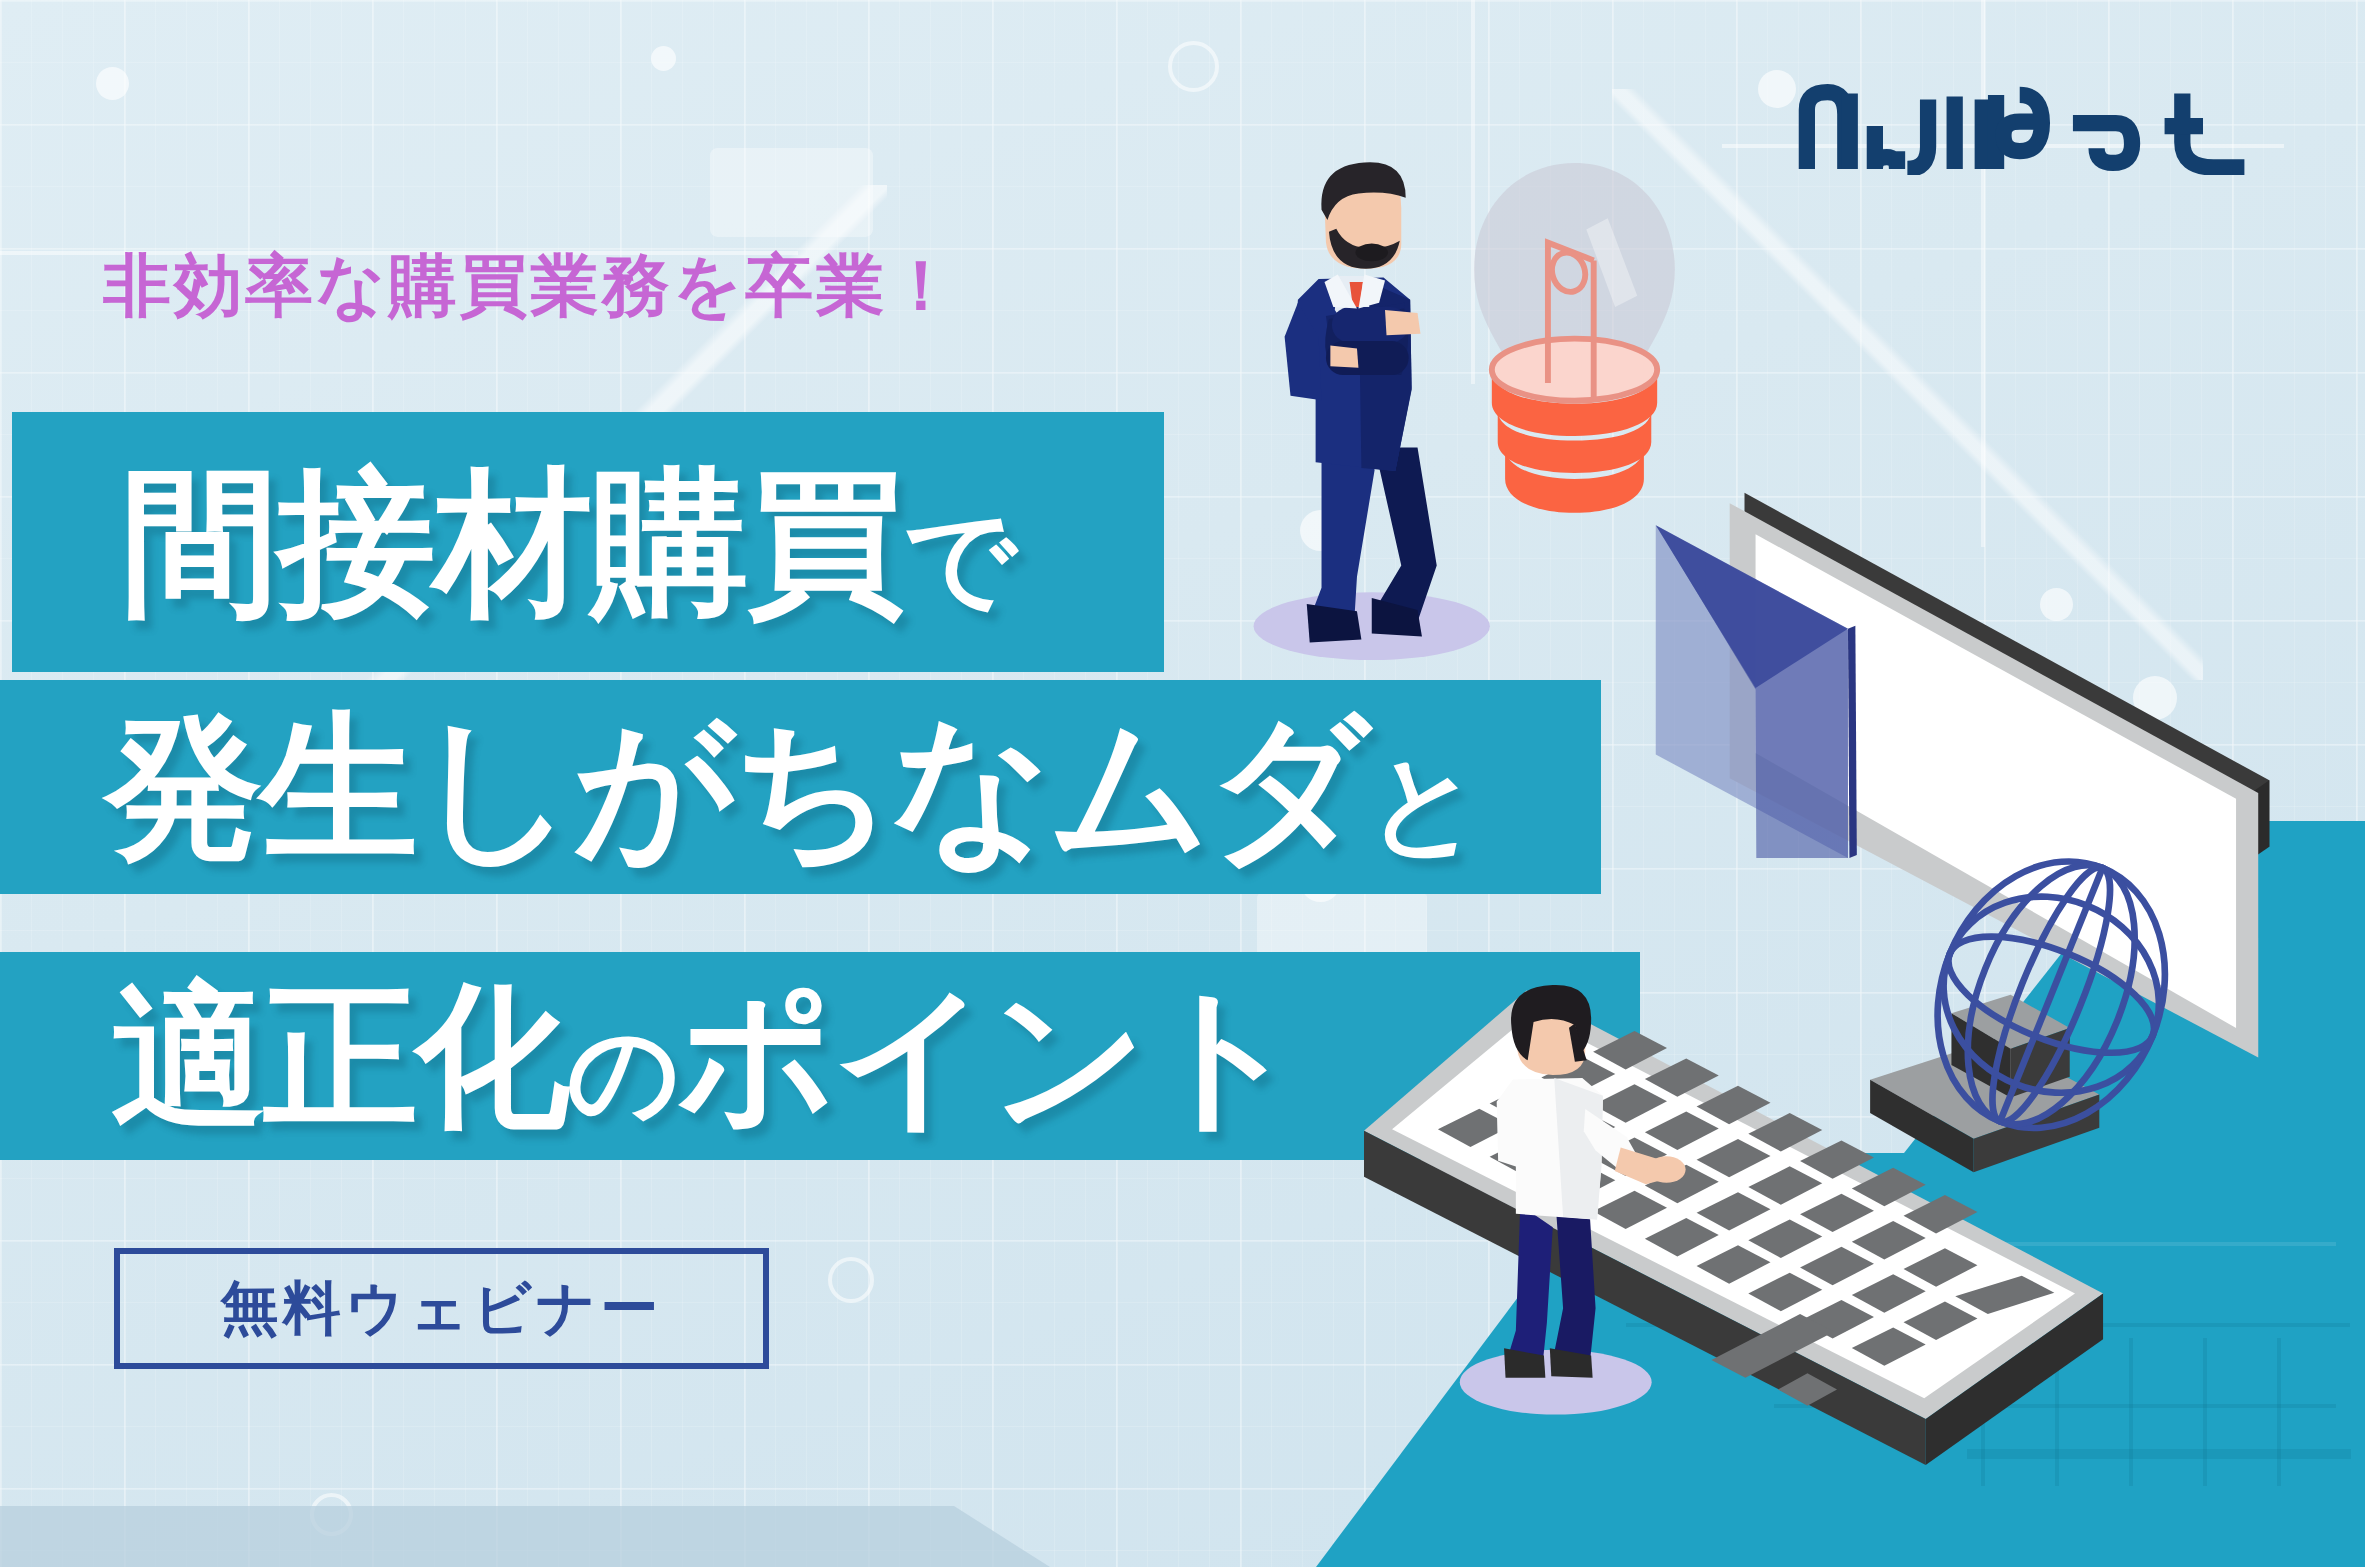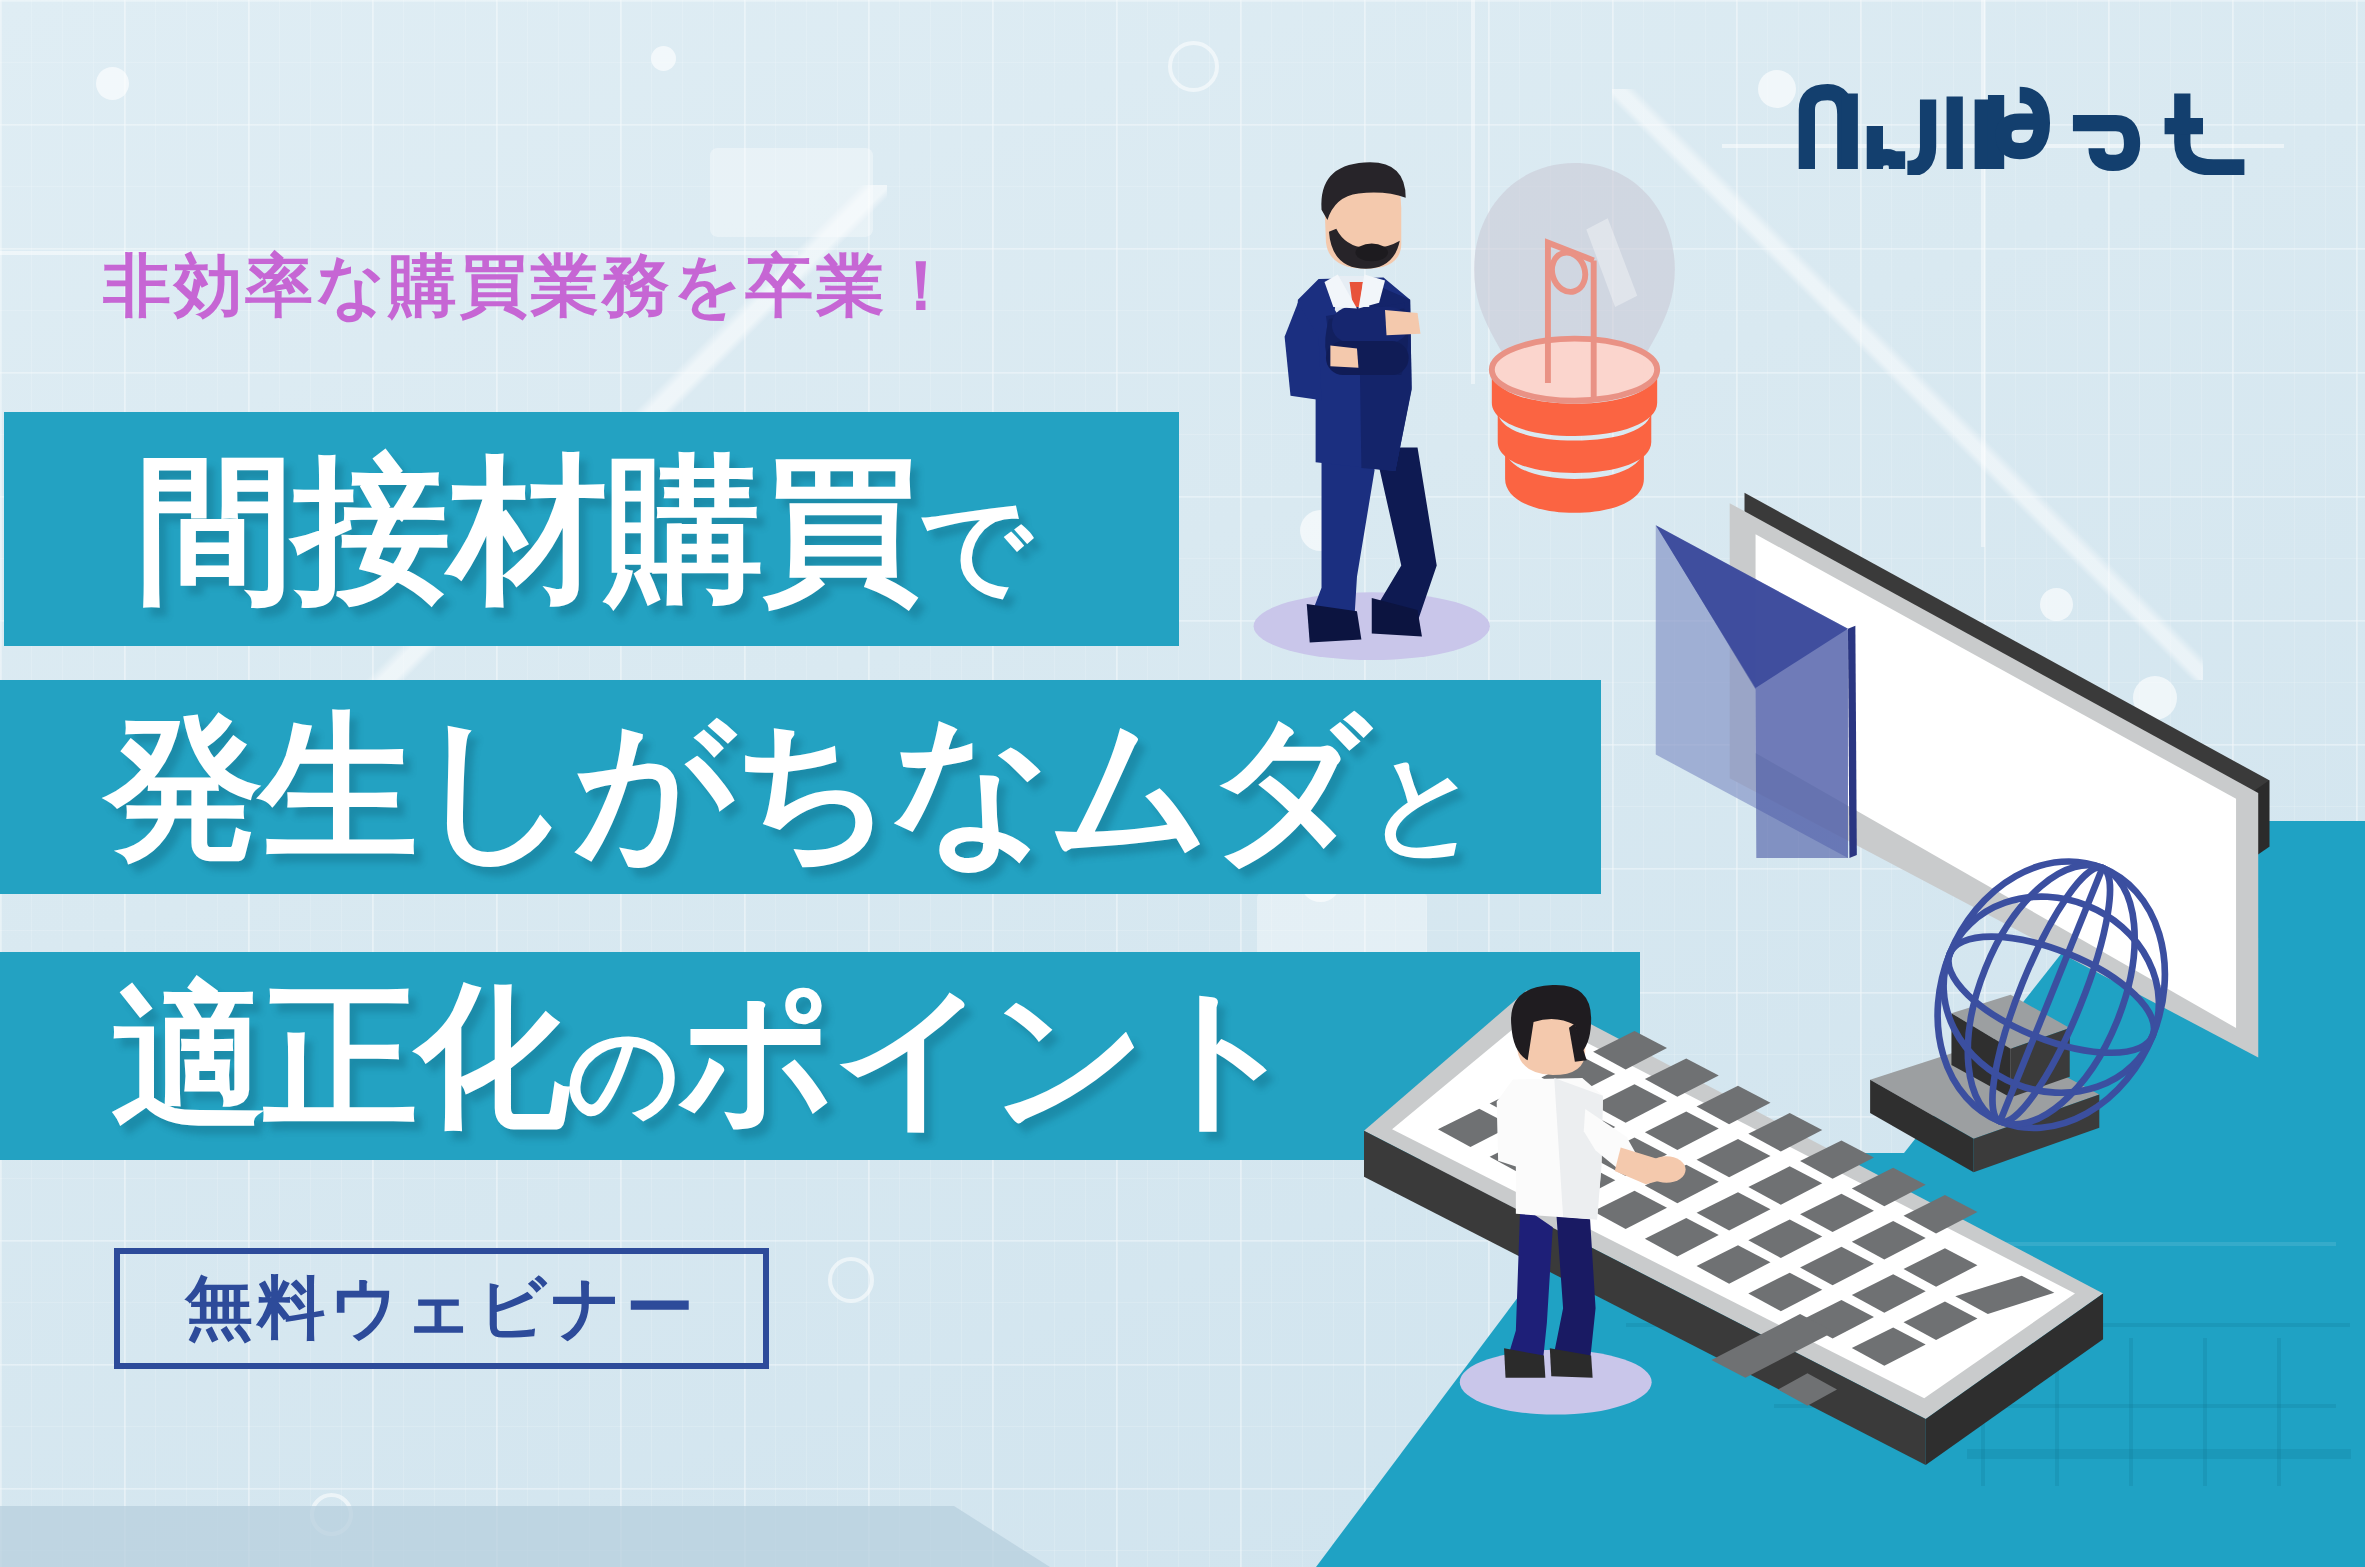--- a/index.html
+++ b/index.html
@@ -49,32 +49,32 @@
   .tl{position:absolute;background:rgba(255,255,255,.10);}
   .td{position:absolute;background:rgba(12,110,138,.18);}
 
   
   .eyebrow{position:absolute;left:103px;top:251px;
     font-size:68px;font-weight:700;letter-spacing:3px;color:#c666d4;
     white-space:nowrap;line-height:1;}
   .band{position:absolute;background:#23a2c2;display:flex;align-items:center;}
   .band .txt{color:#ffffff;font-weight:700;line-height:1;white-space:nowrap;
     text-shadow:7.4px 9px 6px rgba(12,90,112,.30);}
-  #band1{left:4px;top:412px;width:1152px;height:234px;padding-left:23px;}
+  #band1{left:12px;top:412px;width:1152px;height:260px;}
   #band1 .txt{font-size:158px;padding-left:109px;letter-spacing:-1.5px;}
   #band2{left:0;top:680px;width:1601px;height:214px;}
   #band2 .txt{font-size:158px;padding-left:105px;letter-spacing:-3px;}
   #band3{left:0;top:952px;width:1640px;height:208px;}
   #band3 .txt{font-size:155px;padding-left:111px;letter-spacing:-3px;}
   .band .small{font-size:111px;}
 
   .ribbon{position:absolute;left:114px;top:1248px;width:655px;height:121px;
     border:6.7px solid #2d4b9a;box-sizing:border-box;
     display:flex;align-items:center;justify-content:center;}
-  .ribbon span{color:#2d4b9a;font-size:68px;font-weight:700;letter-spacing:4.4px;
+  .ribbon span{color:#2d4b9a;font-size:58px;font-weight:700;letter-spacing:4.4px;
     white-space:nowrap;}
 
   
   .logo{position:absolute;left:1798px;top:80px;width:473px;height:95px;}
   .logo svg{display:block;width:100%;height:100%;}
 
   
   .person-a{position:absolute;left:1227px;top:152px;width:384px;height:517px;}
   .person-b{position:absolute;left:1445px;top:983px;width:310px;height:444px;}
   .bulb{position:absolute;left:1449px;top:148px;width:251px;height:399px;}

